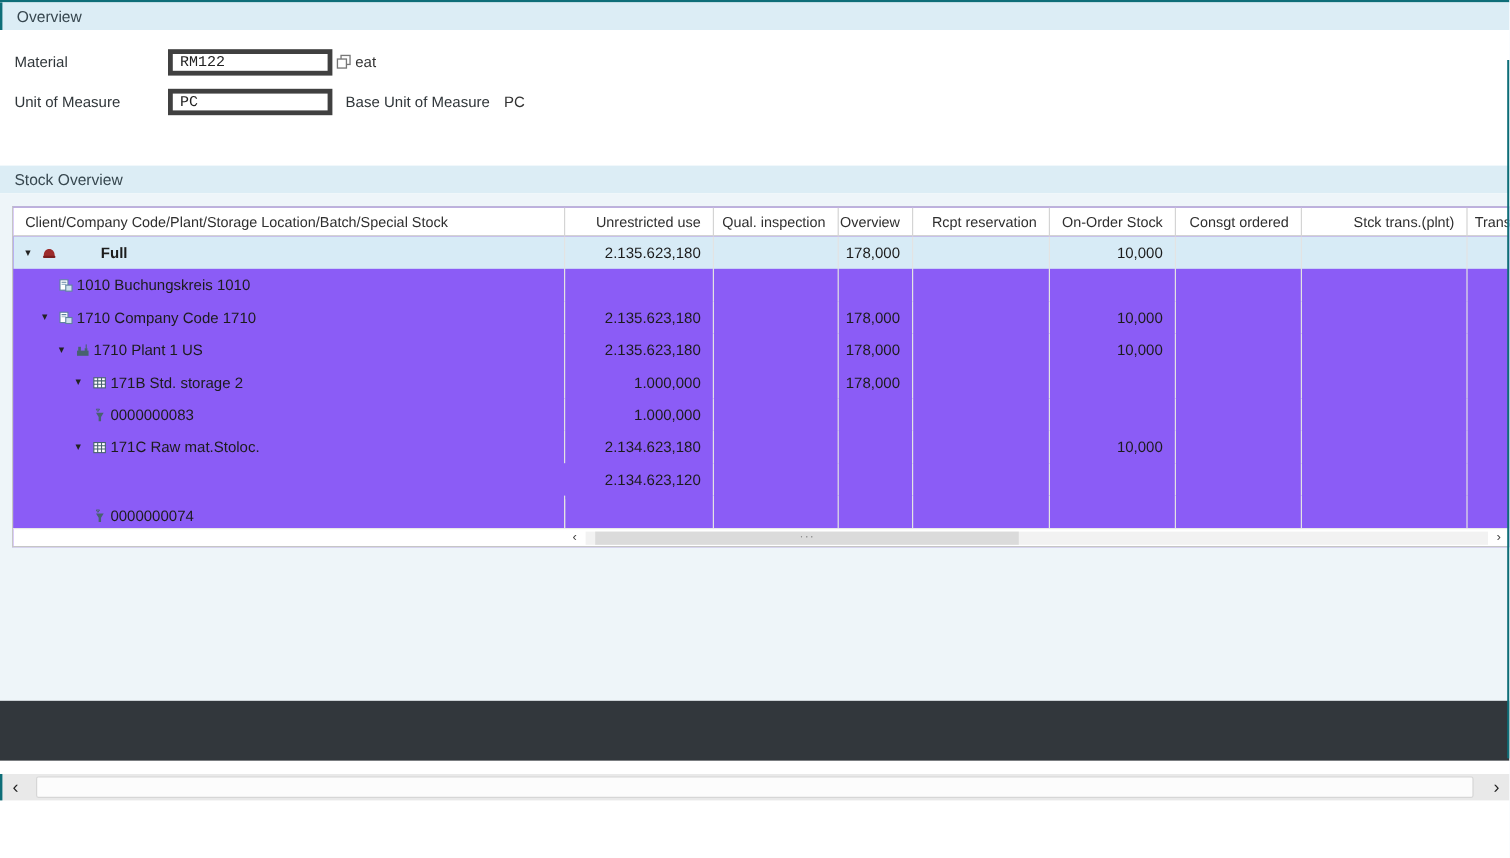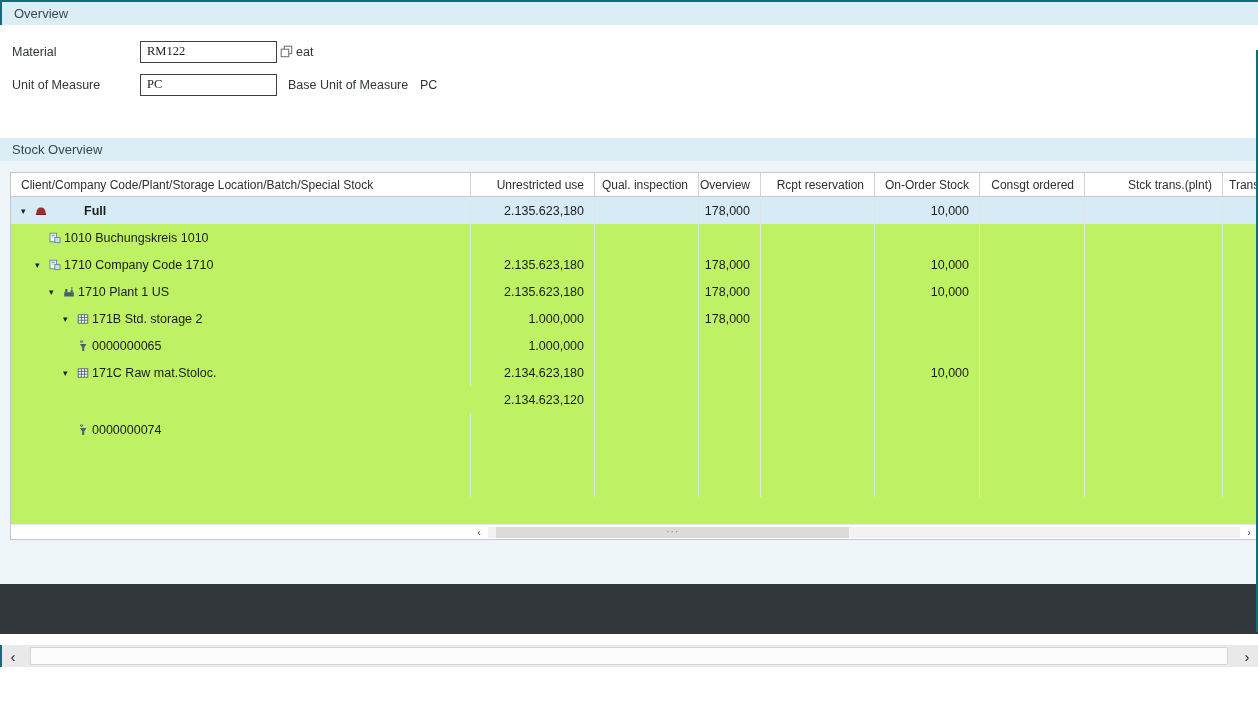--- a/index.html
+++ b/index.html
@@ -22,30 +22,30 @@
   .appbar-icons .icn{display:flex;align-items:center;justify-content:center;cursor:pointer;color:#3d4f59;}
   .help-glyph{font-size:23px;font-weight:bold;color:#3d4f59;line-height:1;}
 
   .band{height:23px;background:var(--band-blue);display:flex;align-items:center;padding:0 12px;
         font-size:13px;color:#37474f;}
   .band.accent-left{border-left:2px solid var(--accent-teal);}
 
   .form{background:#fff;height:113px;padding:10px 12px 0 12px;}
   .form-row{display:flex;align-items:center;height:33px;}
   .f-label{width:128px;font-size:12.5px;color:#30363a;}
-  .f-input{width:137px;height:22px;border:1px solid #404040;background:#fff;padding:0 6px;
-           font-size:12.5px;color:#222;font-family:Liberation Serif, serif;outline:none;}
+  .f-input{width:137px;height:22px;border:4px solid #404040;background:#fff;padding:0 6px;
+           font-size:12.5px;color:#222;font-family:Liberation Mono, monospace;outline:none;}
   .f-plain{width:150px;padding-left:8px;font-size:12.5px;color:#2c2c2c;}
   .f-desc{font-size:12.5px;color:#333;}
   .mc-icon{margin-left:3px;margin-right:3px;display:flex;align-items:center;cursor:pointer;}
   .f-desc-label{width:132px;font-size:12.5px;color:#30363a;}
   .box-gap{width:11px;}
 
   .table-section{background:var(--content-light);height:423px;padding:11px 0 0 10px;}
-  .card{width:1248px;height:368px;background:#bef264;border:1px solid #c6c6c6;border-right:none;
+  .card{width:1248px;height:284px;background:#8b5cf6;border:1px solid #c6c6c6;border-right:none;
         position:relative;overflow:hidden;}
   .thead{display:flex;height:24px;background:#fff;border-bottom:1px solid #c9c9c9;}
   .th{flex:0 0 auto;display:flex;align-items:center;padding:0 10px;font-size:12px;color:#2f2f2f;
       border-right:1px solid #d4d4d4;white-space:nowrap;overflow:hidden;}
   .th.num{justify-content:flex-end;}
   .th:last-child{justify-content:flex-start;padding-left:6px;}
   .tbody{position:relative;height:327px;overflow:hidden;}
   .trow{display:flex;height:27px;}
   .trow.selected{background:var(--selected-row);}
   .cell{flex:0 0 auto;height:27px;display:flex;align-items:center;font-size:12.5px;color:#1c1c1c;
@@ -245,21 +245,21 @@
           </div>
           <div class="trow">
             <div class="cell tree-cell" style="width: 460px;">
               <span class="indent" style="width: 56px;"></span>
               <span class="nicon">
                 <svg width="12" height="12" viewBox="0 0 12 12">
                   <path d="M3.2 1 L6 1 L4.6 3 Z" fill="none" stroke="#47626f" stroke-width="0.8"></path>
                   <path d="M3 4 L9.4 4 L7.2 7.4 L7.2 11 L5.2 11 L5.2 7.4 Z" fill="#47626f"></path>
                 </svg>
               </span>
-              <span class="nlabel">0000000065</span>
+              <span class="nlabel">0000000083</span>
             </div>
             <div class="cell num" style="width: 124px;">1.000,000</div>
             <div class="cell num" style="width: 104px;"></div>
             <div class="cell num" style="width: 62px;"></div>
             <div class="cell num" style="width: 114px;"></div>
             <div class="cell num" style="width: 105px;"></div>
             <div class="cell num" style="width: 105px;"></div>
             <div class="cell num" style="width: 138px;"></div>
             <div class="cell num" style="width: 120px;"></div>
           </div>

